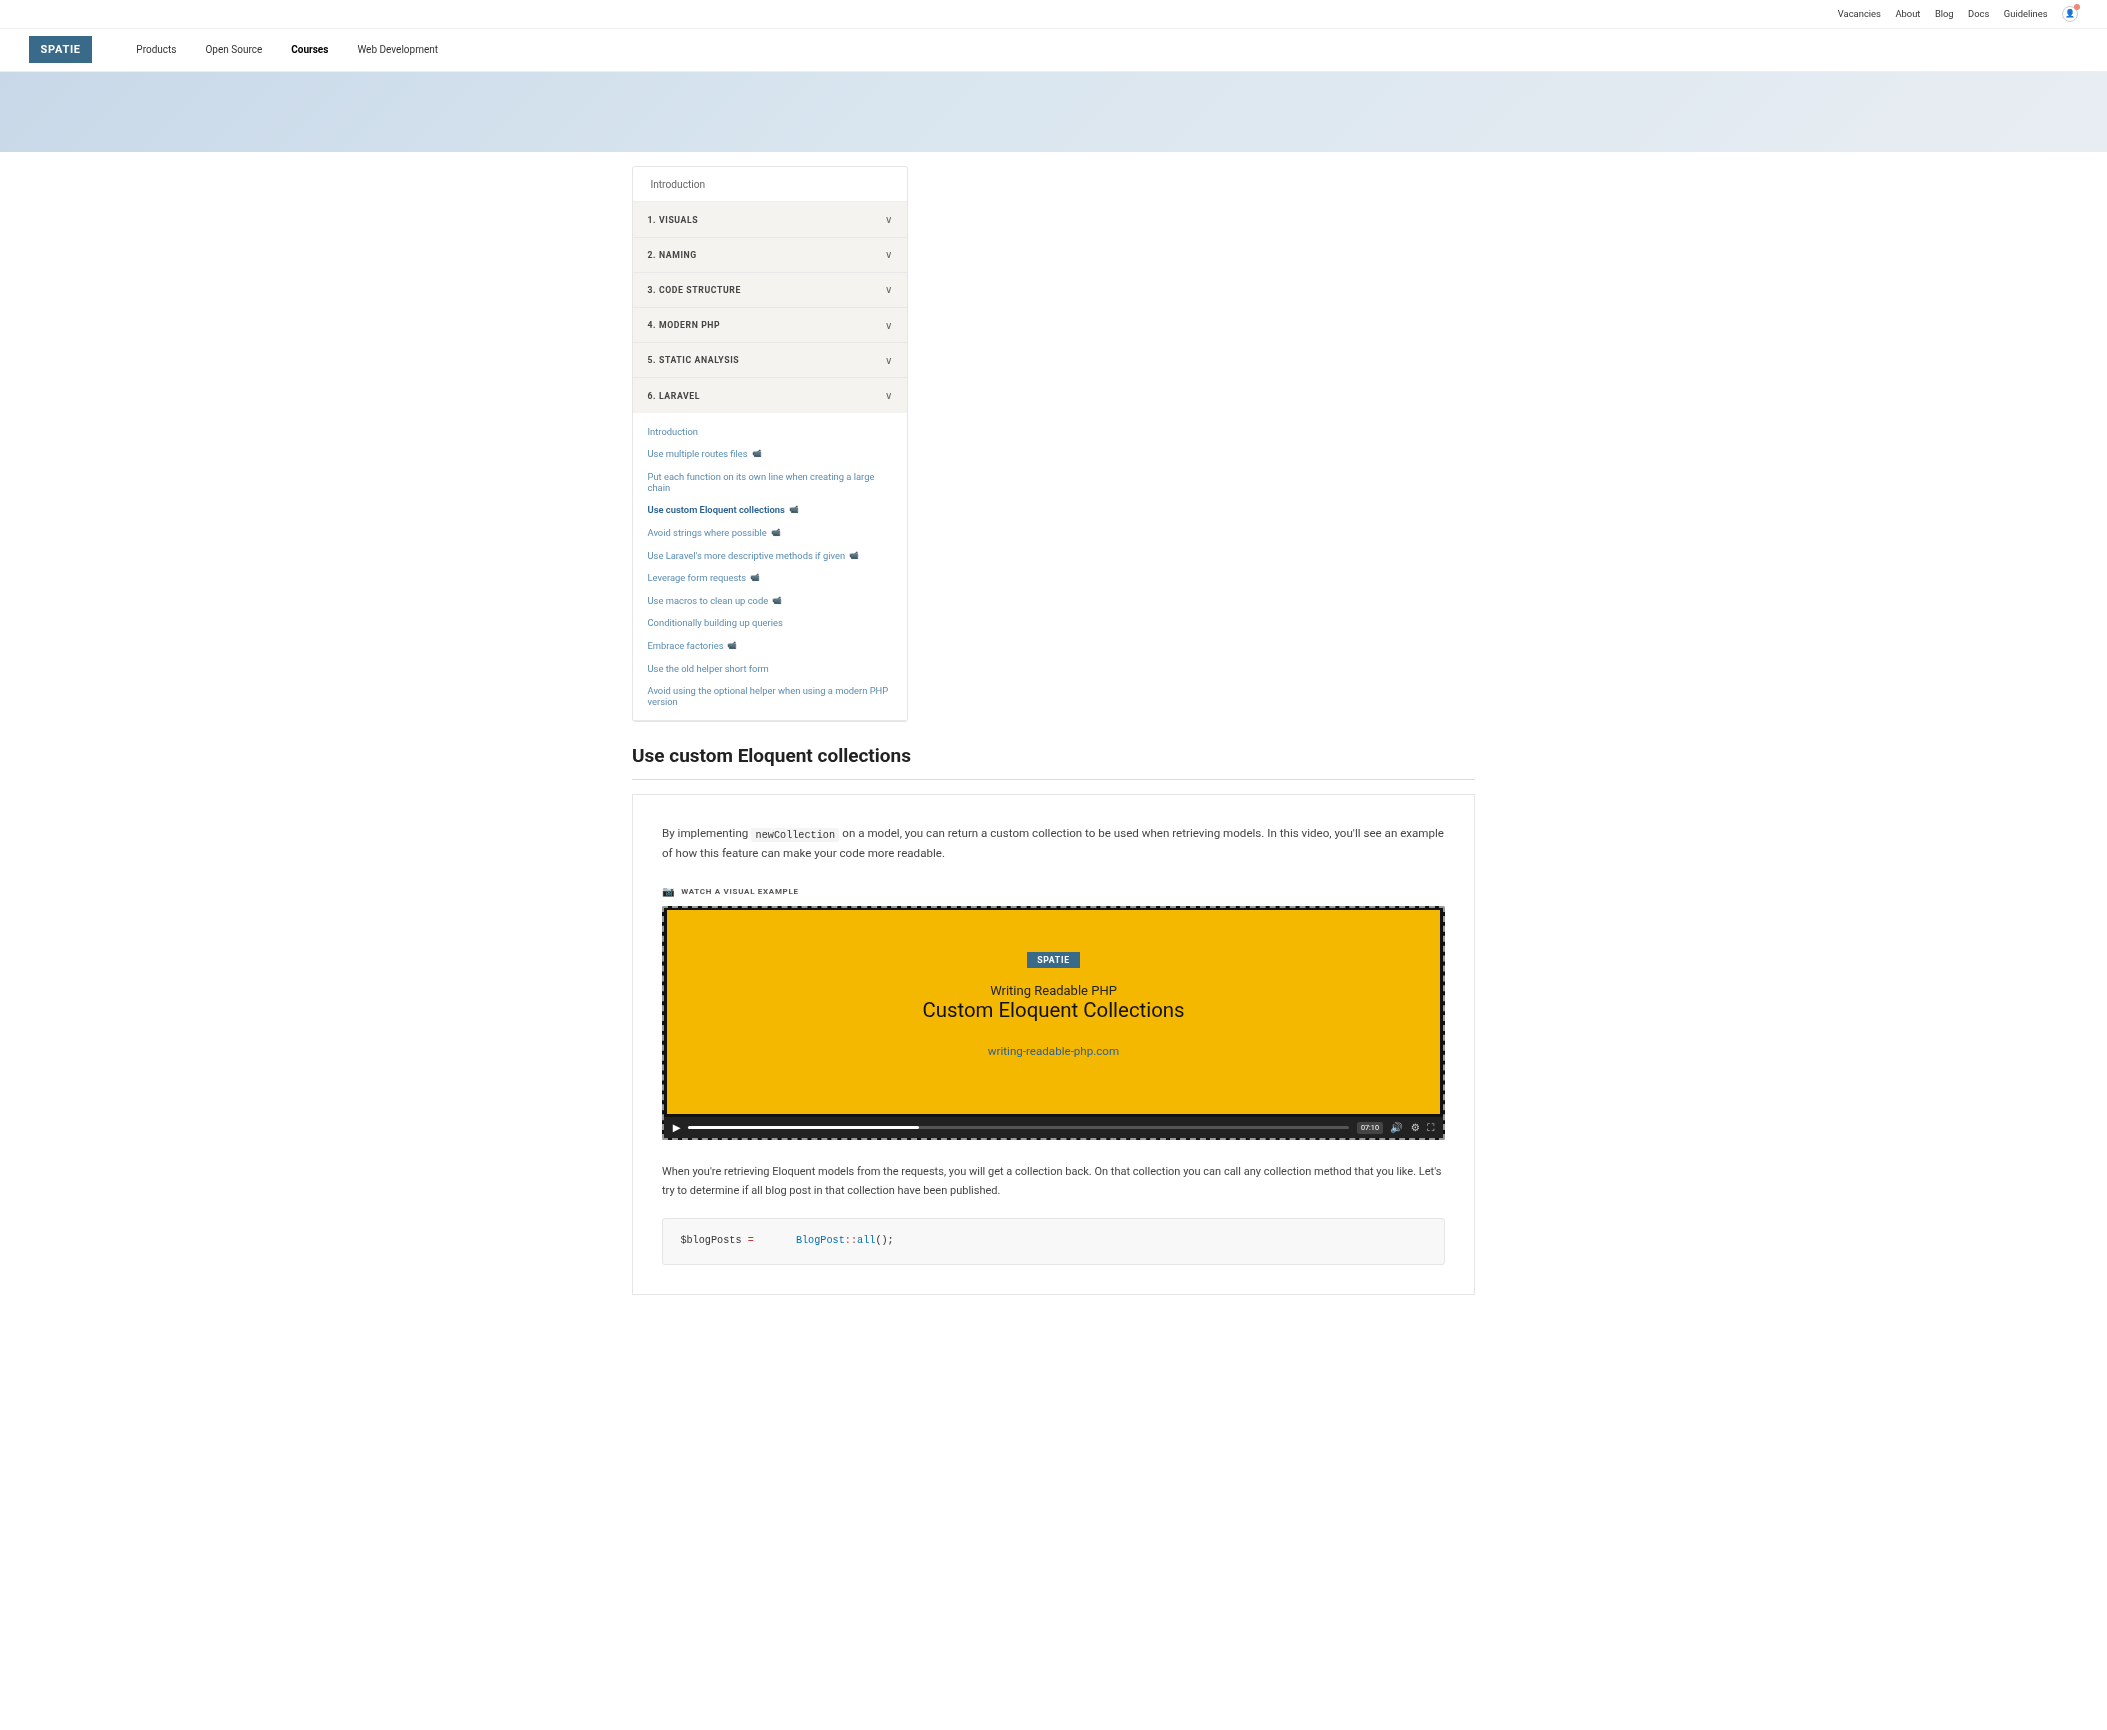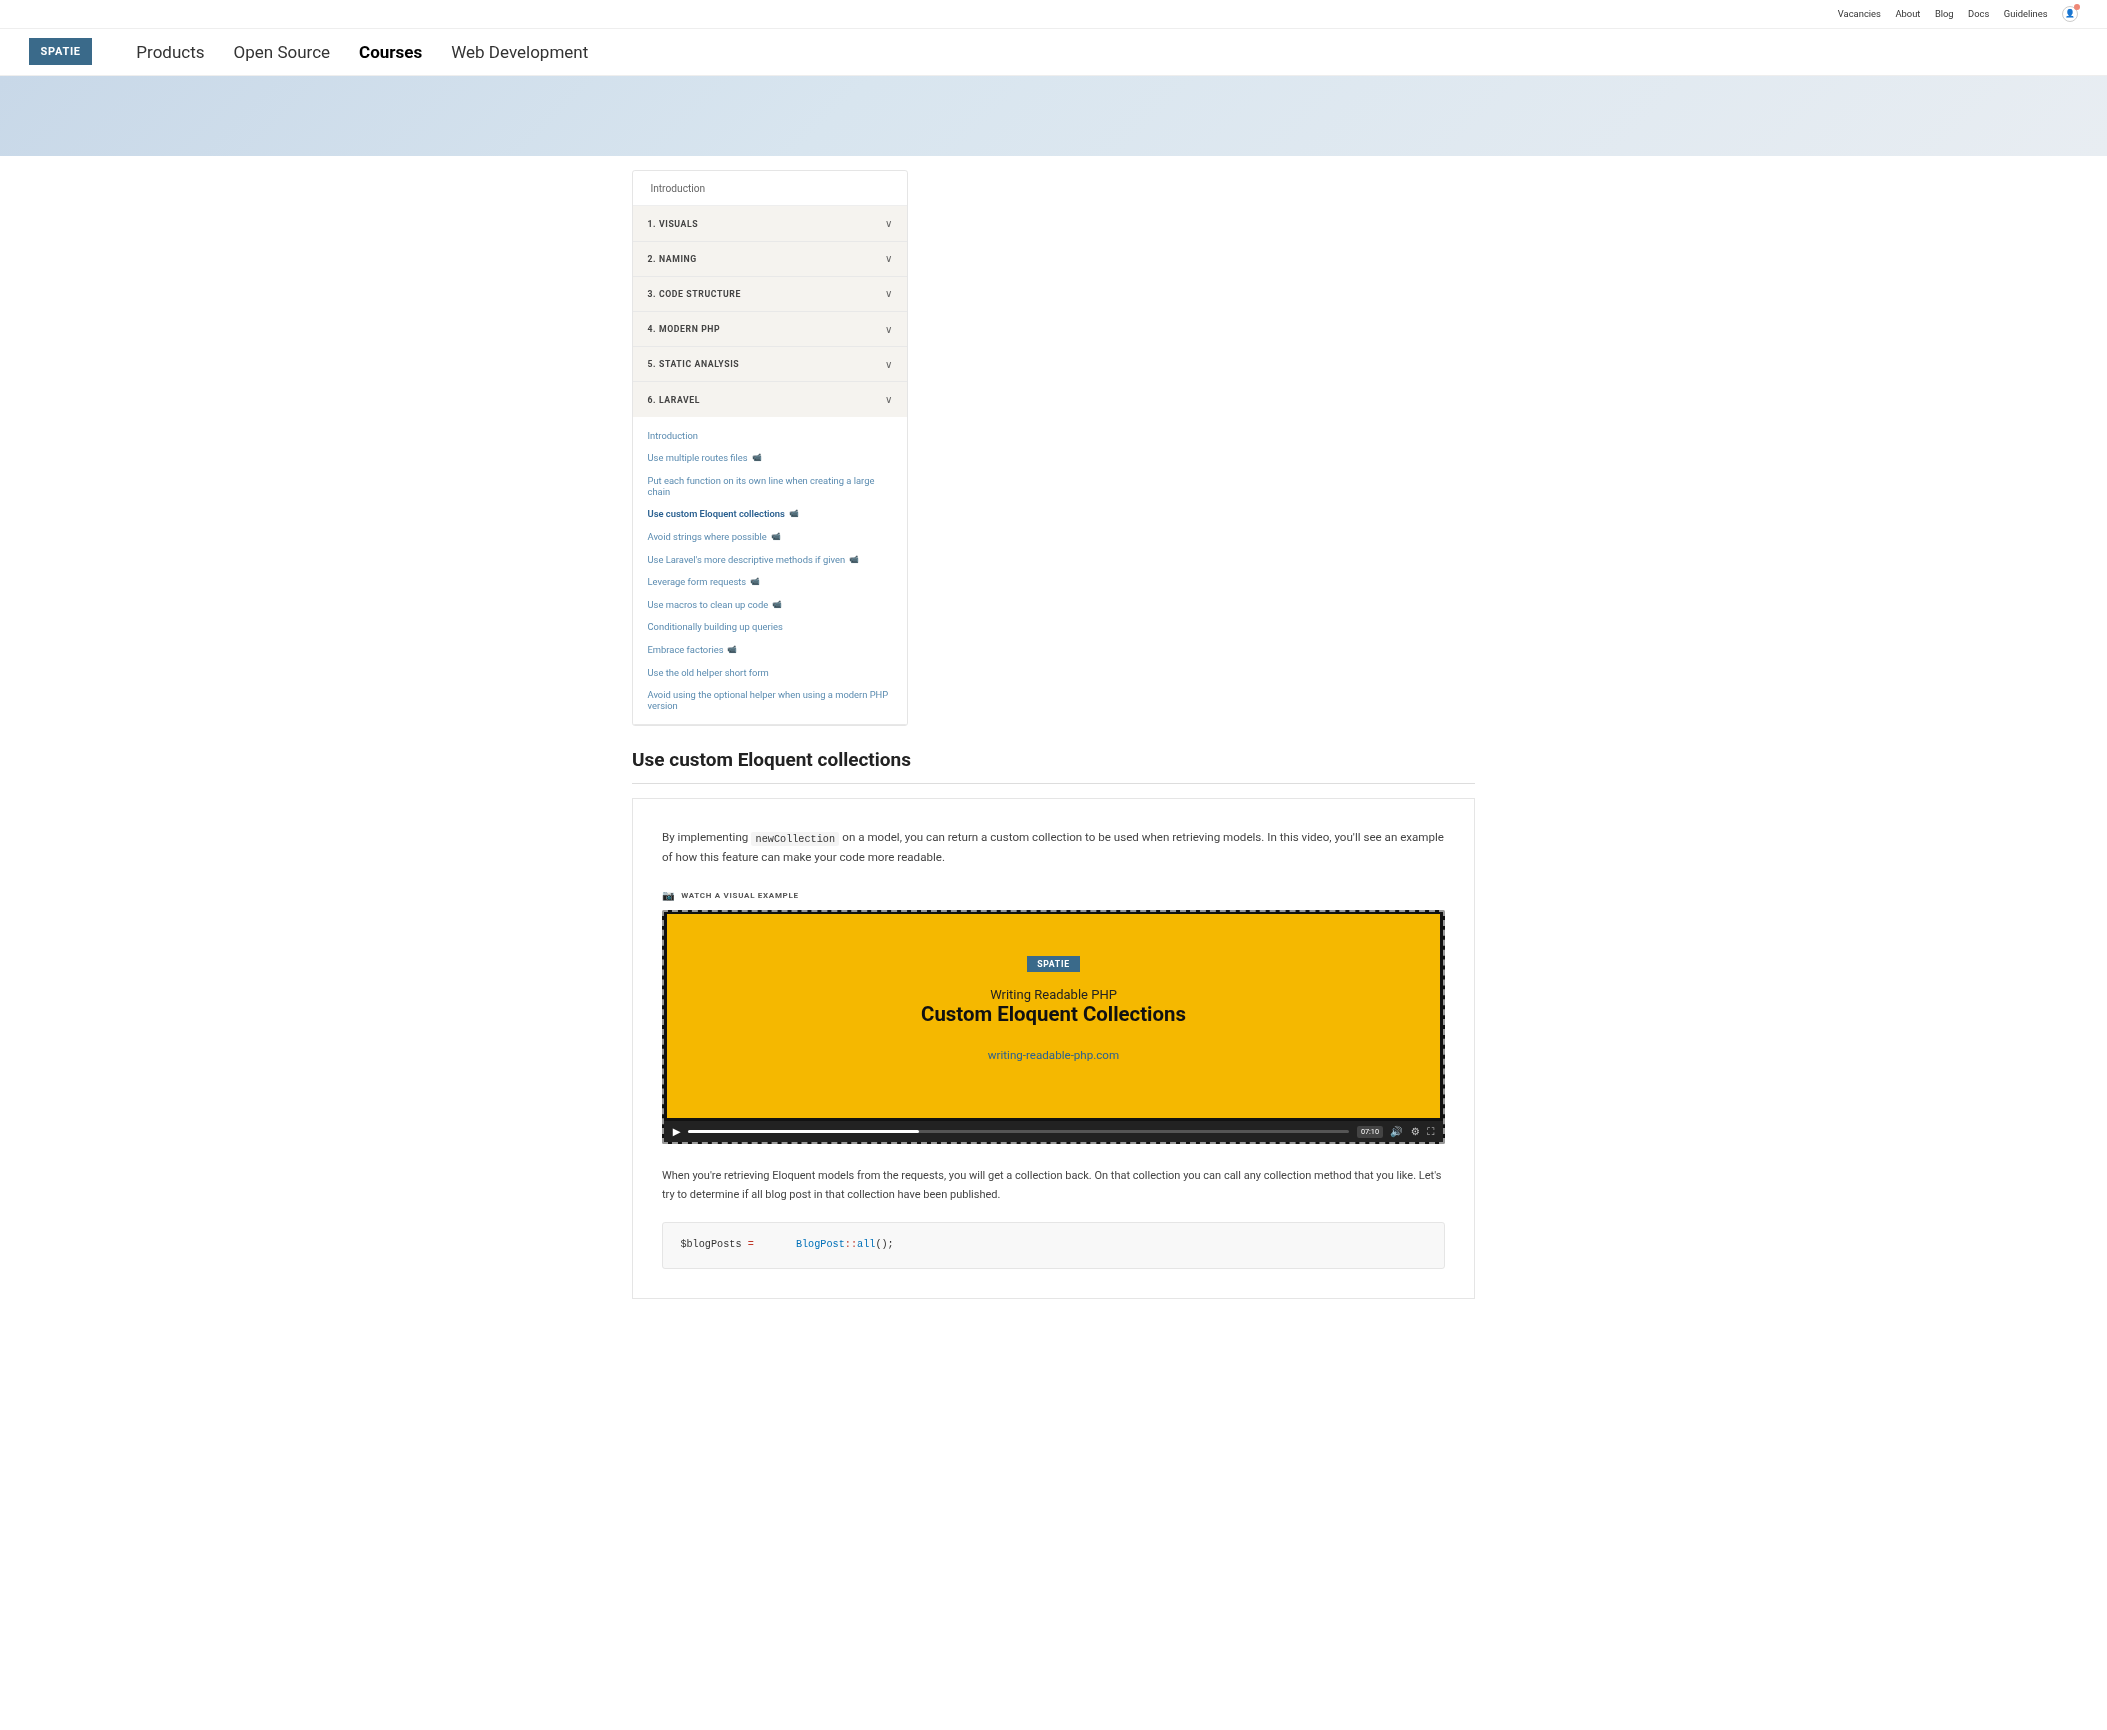--- a/index.html
+++ b/index.html
@@ -7,21 +7,21 @@
 
     
     .header-top { display: flex; justify-content: flex-end; align-items: center; padding: 5.8px 29px; border-bottom: 0.7px solid #eee; gap: 14.5px; }
     .header-top a { font-size: 9.4px; color: #333; text-decoration: none; }
     .user-icon { display: inline-flex; align-items: center; justify-content: center; width: 16px; height: 16px; border-radius: 50%; border: 0.7px solid #ccc; font-size: 8px; position: relative; }
     .user-badge { position: absolute; top: -2.9px; right: -2.9px; width: 5.8px; height: 5.8px; background: #e87; border-radius: 50%; }
 
     .header-main { display: flex; align-items: center; padding: 7.3px 29px; border-bottom: 0.7px solid #eee; gap: 0; }
     .logo { background: #3a6a8a; color: #fff; font-weight: 700; font-size: 11px; padding: 7.3px 11.6px; letter-spacing: 0.7px; margin-right: 44px; }
     .nav-main { display: flex; gap: 29px; align-items: center; }
-    .nav-main a { font-size: 17px; color: #333; text-decoration: none; padding: 5.8px 0; }
+    .nav-main a { font-size: 10px; color: #333; text-decoration: none; padding: 5.8px 0; }
     .nav-main a.active { font-weight: 700; color: #000; }
 
     
     .hero-banner { height: 80px; background: linear-gradient(135deg, #c8d8e8 0%, #d8e5ef 40%, #e8edf2 100%); }
 
     
     .page-layout { display: flex; max-width: 872px; margin: 0 auto; padding: 14.5px 14.5px; gap: 22px; align-items: flex-start; flex-direction: column; }
 
     
     .sidebar { width: 276px; min-width: 233px; background: #fff; border: 0.7px solid #e5e5e5; border-radius: 2.9px; overflow: hidden; flex-shrink: 0; }
@@ -46,21 +46,21 @@
 
     
     .video-section { margin-bottom: 22px; }
     .video-label { display: flex; align-items: center; gap: 5.8px; font-size: 8px; font-weight: 700; letter-spacing: 0.7px; color: #555; margin-bottom: 8.7px; text-transform: uppercase; }
     .video-cam-icon { font-size: 10.2px; }
 
     .video-container { border: 2.2px dashed #999; border-radius: 1.5px; background: #111; position: relative; overflow: hidden; }
     .video-inner { background: #f5b800; margin: 2.9px; padding: 29px 14.5px 44px; display: flex; flex-direction: column; align-items: center; justify-content: center; min-height: 204px; position: relative; }
     .video-brand-badge { background: #3a6a8a; color: #fff; font-size: 8.7px; font-weight: 700; padding: 2.9px 10.2px; letter-spacing: 0.7px; margin-bottom: 14.5px; }
     .video-subtitle { font-size: 13px; font-weight: 400; color: #222; margin-bottom: 0; }
-    .video-main-title { font-size: 20.4px; font-weight: 700; color: #111; text-align: center; margin-bottom: 22px; }
+    .video-main-title { font-size: 20.4px; font-weight: 400; color: #111; text-align: center; margin-bottom: 22px; }
     .video-website { color: #2a6090; font-size: 11.6px; font-weight: 400; }
 
     .video-controls { background: #222; display: flex; align-items: center; padding: 4.4px 8.7px; gap: 7.3px; }
     .play-btn { color: #fff; font-size: 10.2px; cursor: pointer; background: none; border: none; }
     .progress-bar-track { flex: 1; height: 2.9px; background: #555; border-radius: 1.5px; position: relative; }
     .progress-bar-fill { width: 35%; height: 100%; background: #fff; border-radius: 1.5px; }
     .time-badge { background: #444; color: #fff; font-size: 7.3px; padding: 1.5px 4.4px; border-radius: 2.2px; }
     .control-icons { display: flex; gap: 7.3px; align-items: center; }
     .ctrl-icon { color: #ccc; font-size: 10.2px; cursor: pointer; }
 

